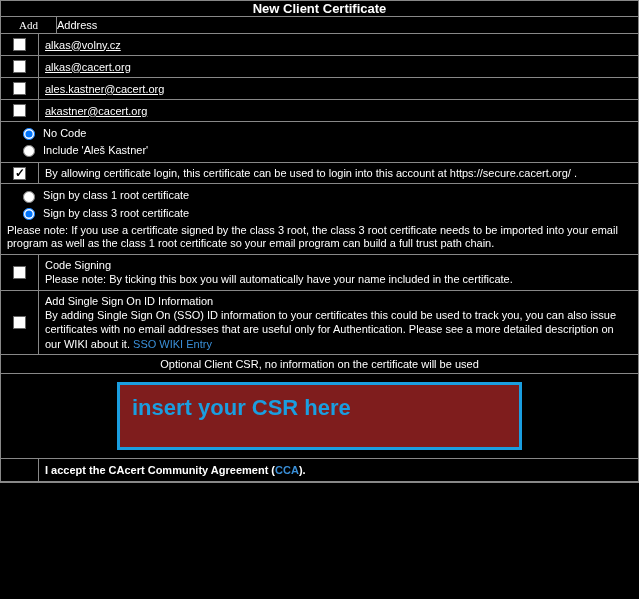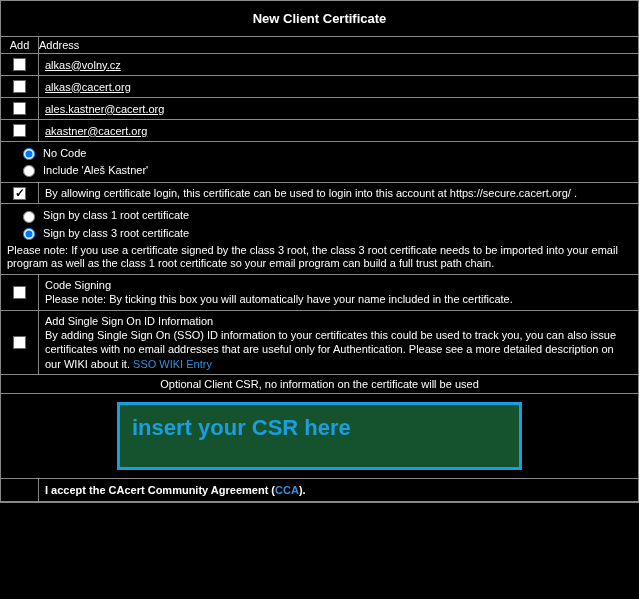--- a/index.html
+++ b/index.html
@@ -10,32 +10,33 @@
   color: #fff;
   width: 639px;
 }
 .outer {
   border: 1px solid #888;
 }
 .title {
   text-align: center;
   font-weight: bold;
   font-size: 13px;
-  padding: 10px 0;
+  padding: 0 0;
   border-bottom: 1px solid #888;
 }
 .headers {
   display: flex;
   border-bottom: 1px solid #888;
 }
 .headers .col-add {
-  width: 38px;
+  width: 56px;
   text-align: center;
   padding: 2px 0;
   border-right: 1px solid #888;
+  font-family: Liberation Serif, serif;
 }
 .headers .col-addr {
   flex: 1;
   text-align: left;
   padding: 2px 0;
 }
 .row {
   display: flex;
   border-bottom: 1px solid #888;
 }
@@ -112,21 +113,21 @@
 .csr-wrap {
   border-bottom: 1px solid #888;
   padding: 8px 0;
   display: flex;
   justify-content: center;
 }
 .csr-box {
   width: 405px;
   height: 68px;
   border: 3px solid #1a9ee0;
-  background: #14532d;
+  background: #7f1d1d;
   color: #1a9ee0;
   font-size: 22px;
   font-weight: bold;
   font-family: Arial, sans-serif;
   padding: 10px 12px;
   resize: none;
   overflow: auto;
 }
 .accept-row {
   display: flex;

